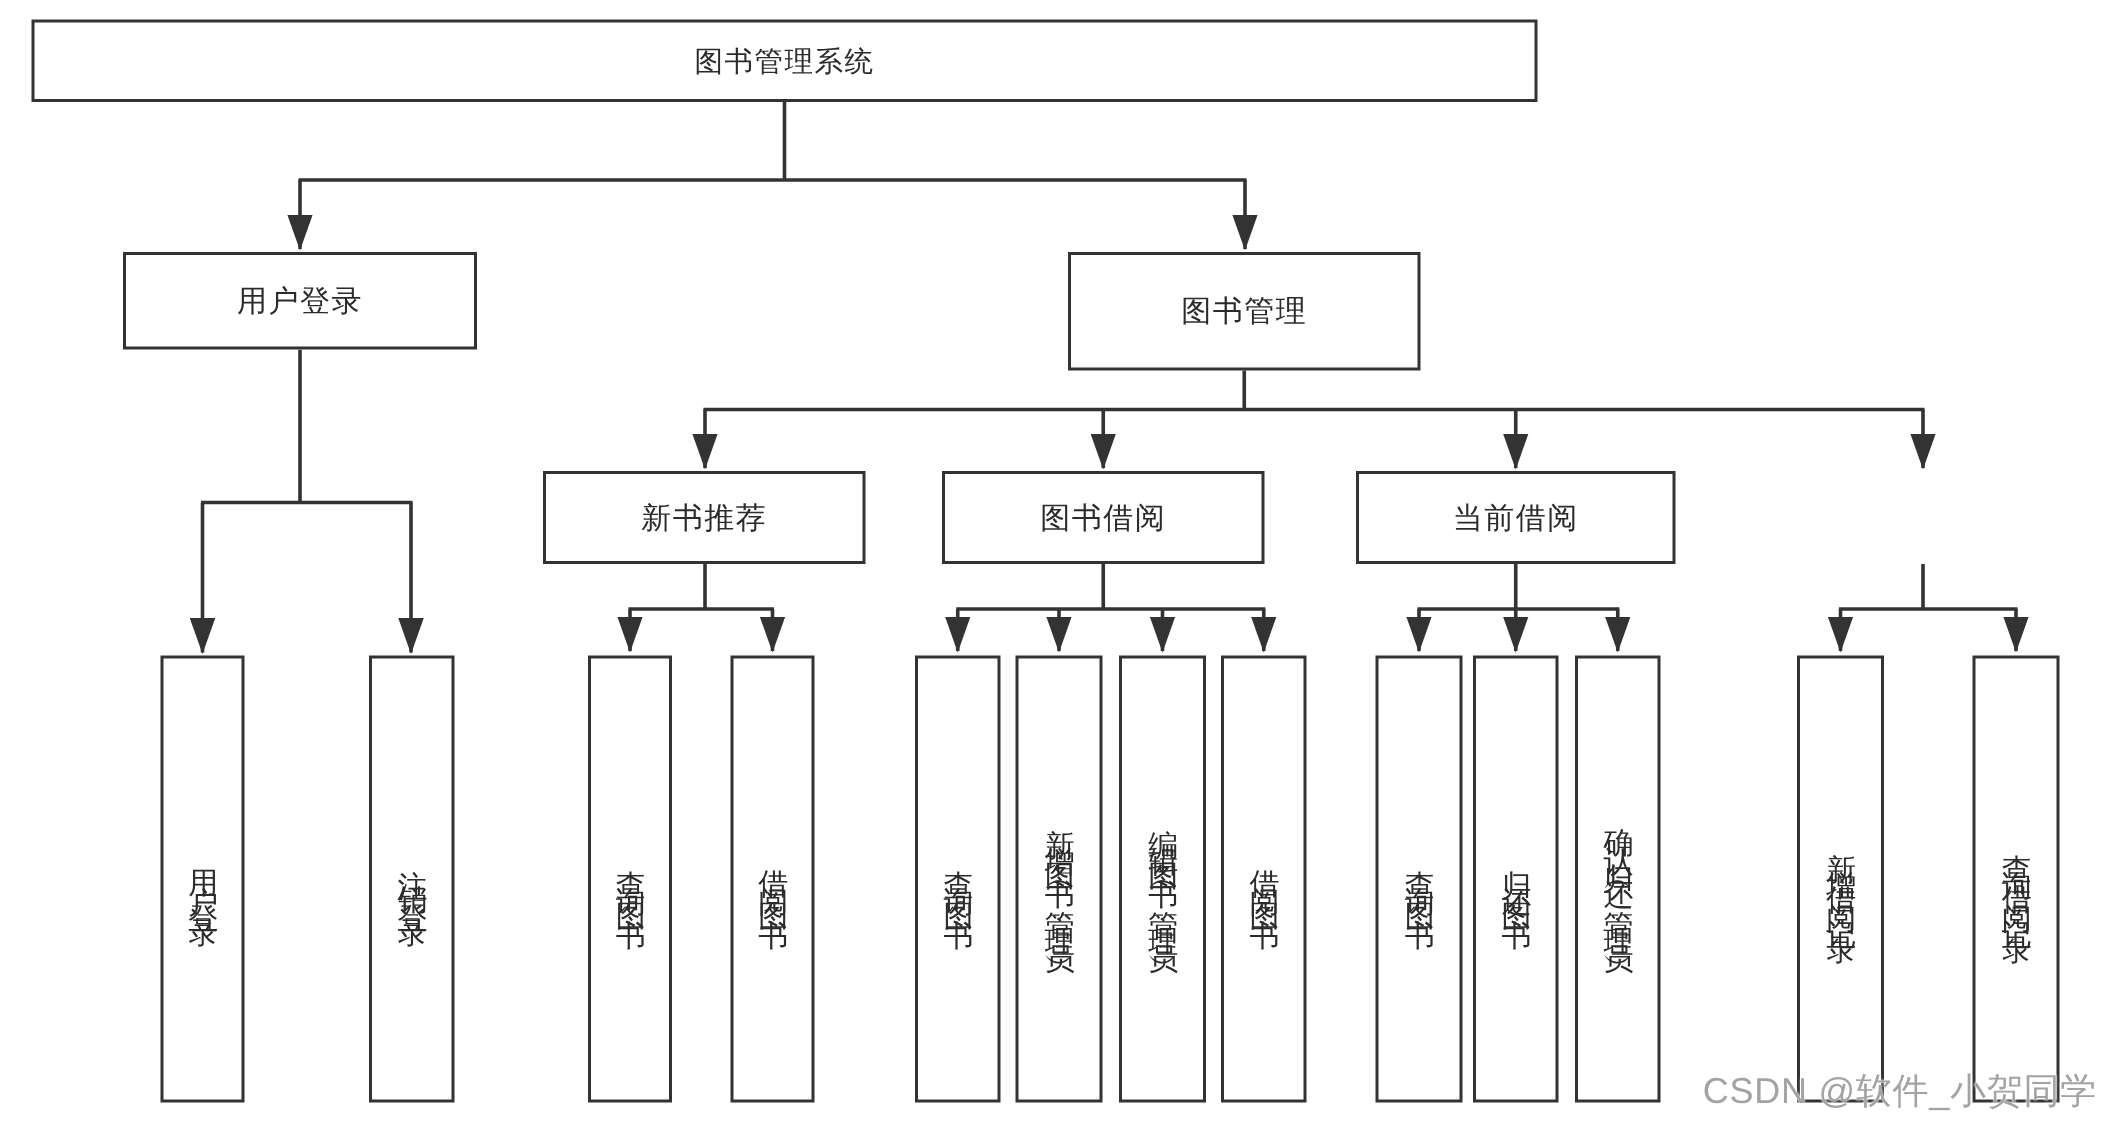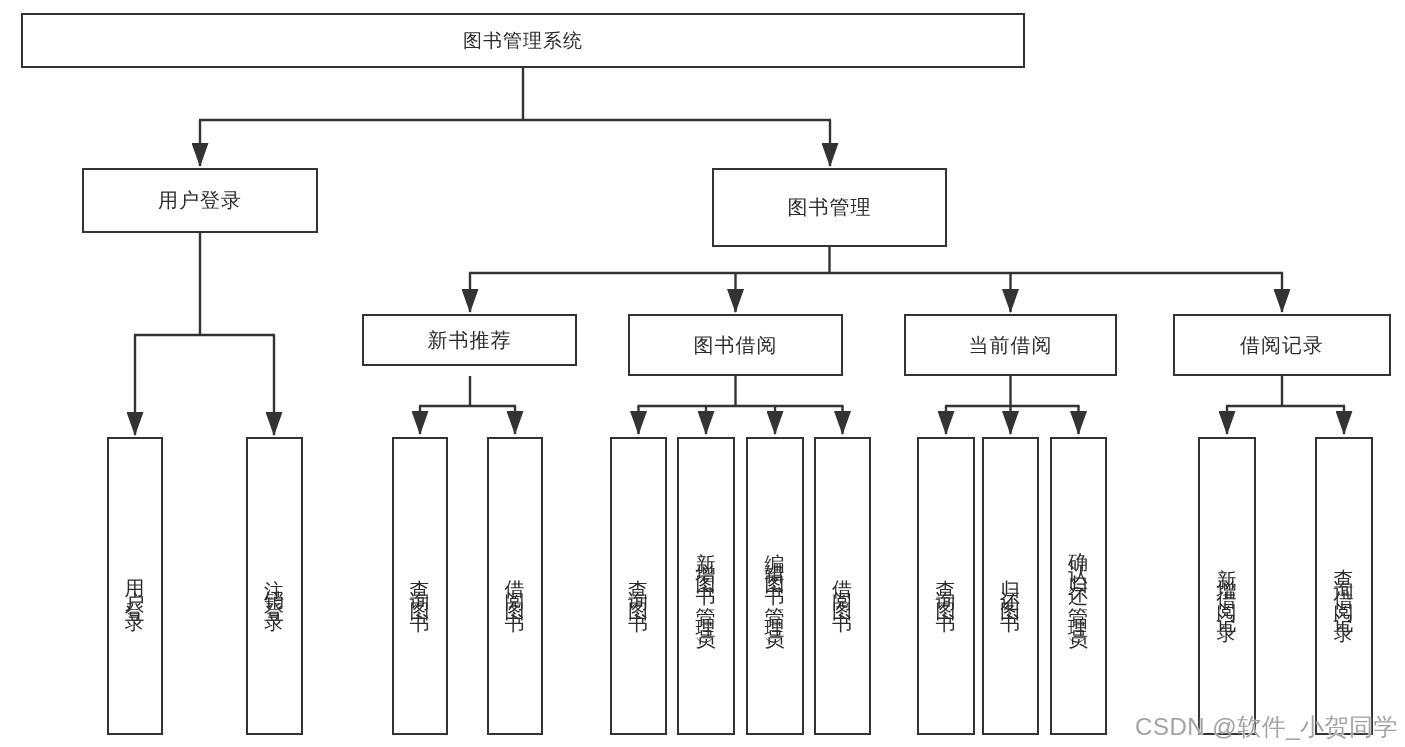--- a/index.html
+++ b/index.html
@@ -119,24 +119,23 @@
         <line x1="1344" y1="406" x2="1344" y2="434" marker-end="url(#arw)"></line>
       </g>
     </g>
   </svg>
 
   <div class="node hbox rootbox">图书管理系统</div>
 
   <div class="node hbox" style="left:82px; top:168px; width:236px; height:65px;">用户登录</div>
   <div class="node hbox" style="left:712px; top:168px; width:235px; height:79px;">图书管理</div>
 
-  <div class="node hbox" style="left:362px; top:314px; width:215px; height:52px;">新书推荐</div>
+  <div class="node hbox" style="left:362px; top:314px; width:215px; height:62px;">新书推荐</div>
   <div class="node hbox" style="left:904px; top:314px; width:213px; height:62px;">当前借阅</div>
   <div class="node hbox" style="left:628px; top:314px; width:215px; height:62px;">图书借阅</div>
-  <div class="node hbox" style="left:1173px; top:314px; width:218px; height:62px;">借阅记录</div>
 
   <div class="node vbox" style="left:107px; width:56px;">用户登录</div>
   <div class="node vbox" style="left:246px; width:57px;">注销登录</div>
 
   <div class="node vbox" style="left:392px; width:56px;">查询图书</div>
   <div class="node vbox" style="left:487px; width:56px;">借阅图书</div>
 
   <div class="node vbox" style="left:610px; width:57px;">查询图书</div>
   <div class="node vbox" style="left:677px; width:58px;">新增图书（管理员）</div>
   <div class="node vbox" style="left:746px; width:58px;">编辑图书（管理员）</div>

